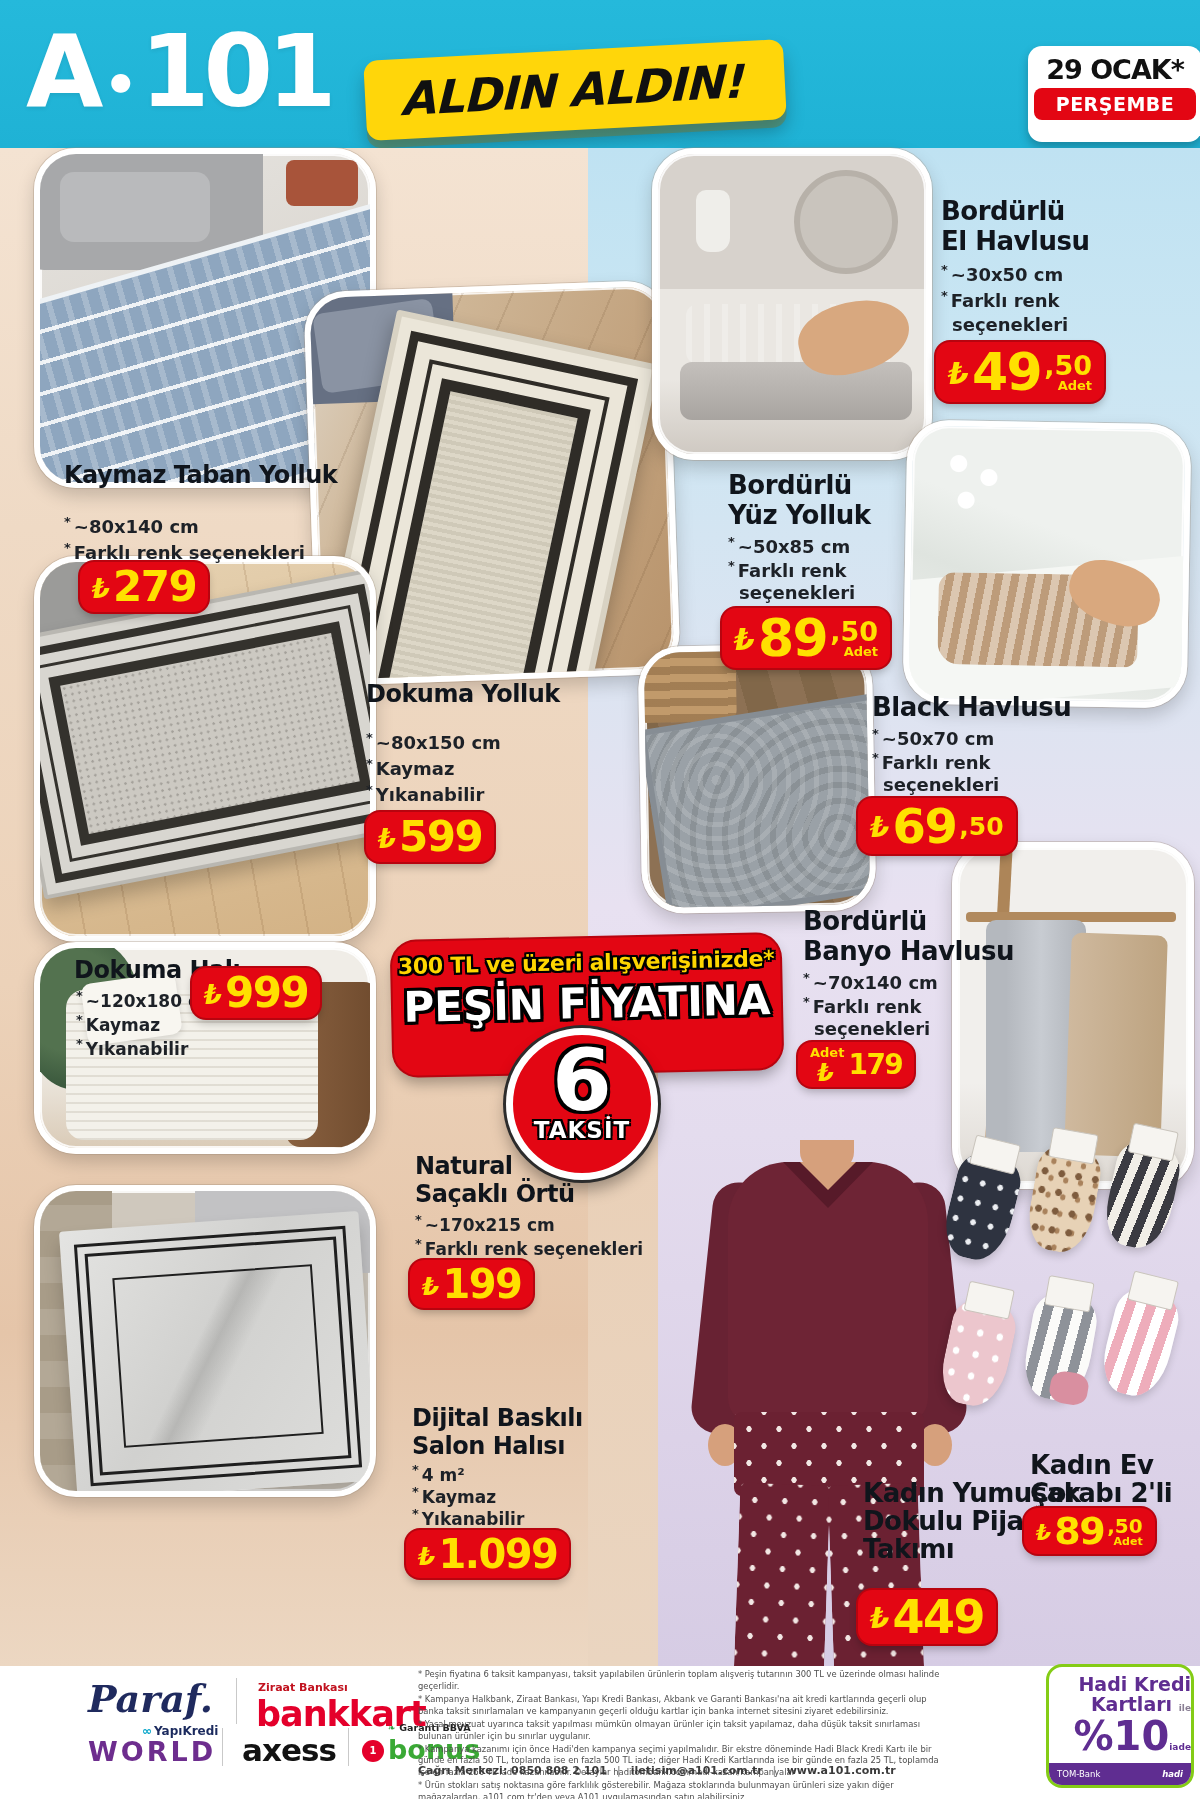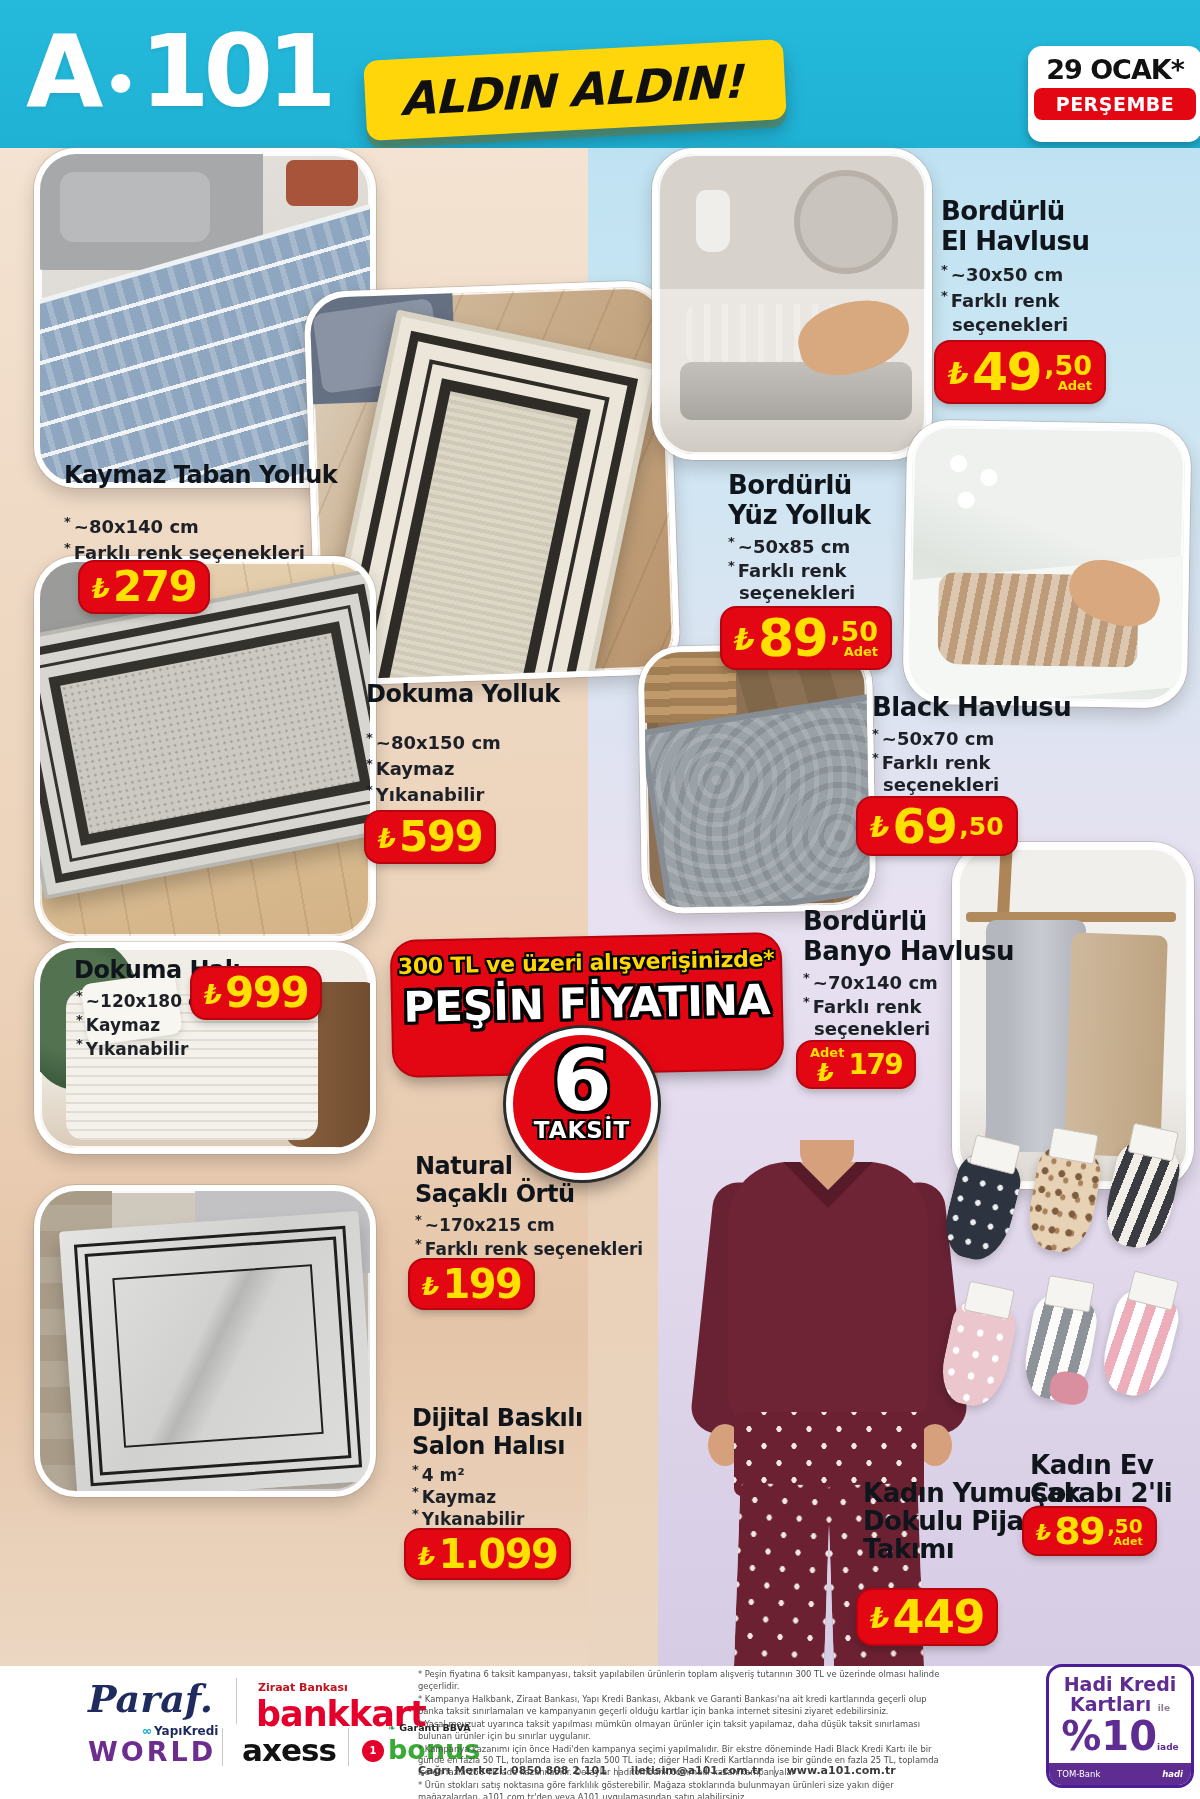--- a/index.html
+++ b/index.html
@@ -197,22 +197,22 @@
   .axess{left:242px;top:1732px;font-size:31px;font-weight:800;color:#121212;letter-spacing:-1px}
   .garanti{left:388px;top:1722px;font-size:9.5px;font-weight:700;color:#222}
   .garanti .leaf{color:#2f9e44;font-weight:900}
   .bonus{left:388px;top:1734px;font-size:27px;font-weight:800;color:#3aa935}
   .bonusdot{left:362px;top:1740px;width:22px;height:22px;background:#e4002b;border-radius:50%;
             color:#fff;font-size:10px;font-weight:900;text-align:center;line-height:22px}
   .notes{left:418px;top:1669px;width:532px;font-size:8.4px;color:#4e4e4e;line-height:1.42}
   .notes div{margin-bottom:1px}
   .contact{left:418px;top:1764px;font-size:11px;font-weight:700;color:#3b3b3b}
   .contact .sep{margin:0 10px;color:#9a9a9a}
-  .hadi{left:1046px;top:1664px;width:142px;height:118px;background:#fff;border:3px solid #4c1d95;
-        border-radius:16px;text-align:center;overflow:hidden}
+  .hadi{left:1046px;top:1664px;width:142px;height:118px;background:#fff;border:3px solid #84cc16;
+        border-radius:16px;text-align:right;overflow:hidden}
   .hadi .h1{margin-top:8px;font-size:19px;font-weight:800;color:#5f2d91;line-height:1.05}
   .hadi .h2{font-size:19px;font-weight:800;color:#5f2d91;line-height:1.05}
   .hadi .h2 .ile{font-size:9px;font-weight:600;color:#8a7f94}
   .hadi .pct{font-size:40px;font-weight:900;color:#5f2d91;line-height:1.05}
   .hadi .pct .iade{font-size:9px;font-weight:700}
   .hadi .bar{position:absolute;left:0;right:0;bottom:0;height:22px;background:#5f2d91;color:#fff;
              font-size:8.5px;display:flex;align-items:center;justify-content:space-between;padding:0 8px}
   .hadi .bar .brand{font-weight:900;font-style:italic}
 </style>
 </head>

